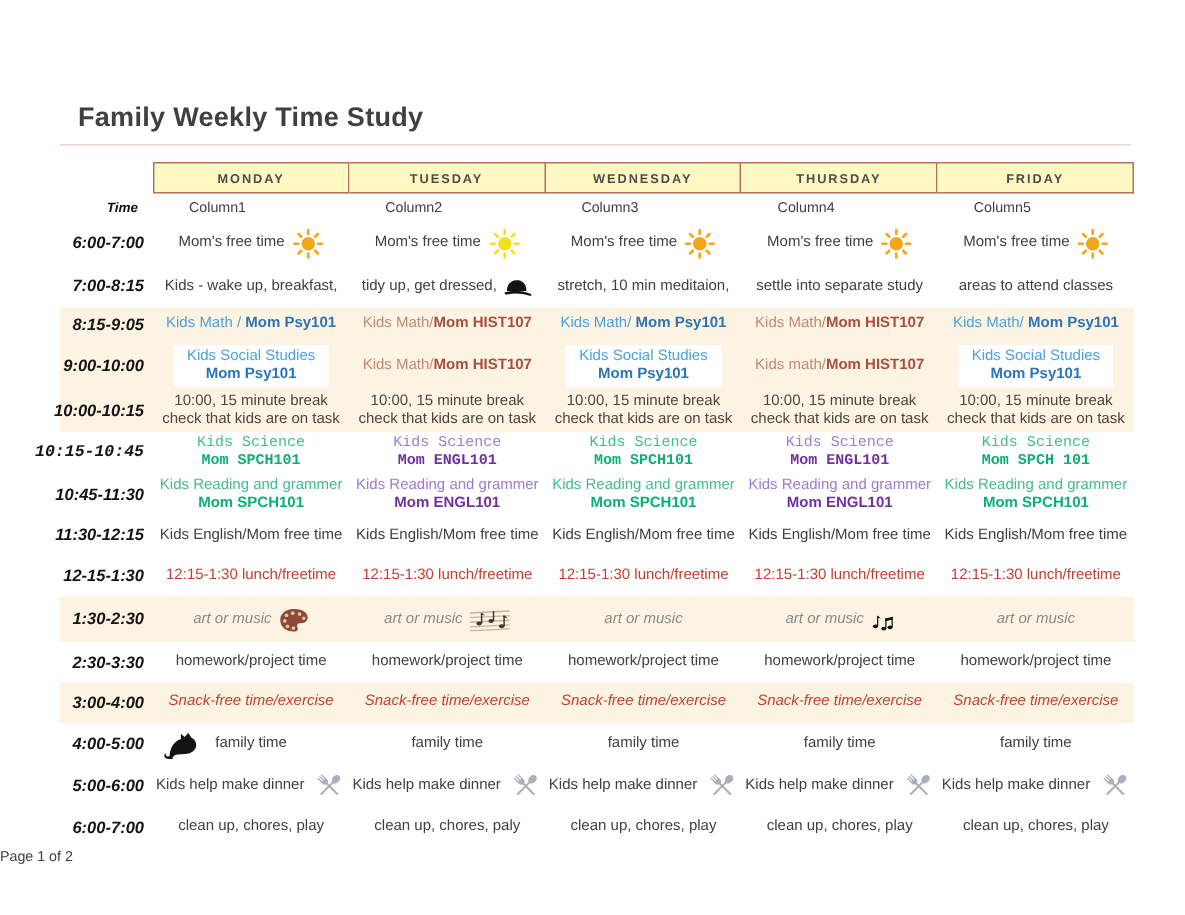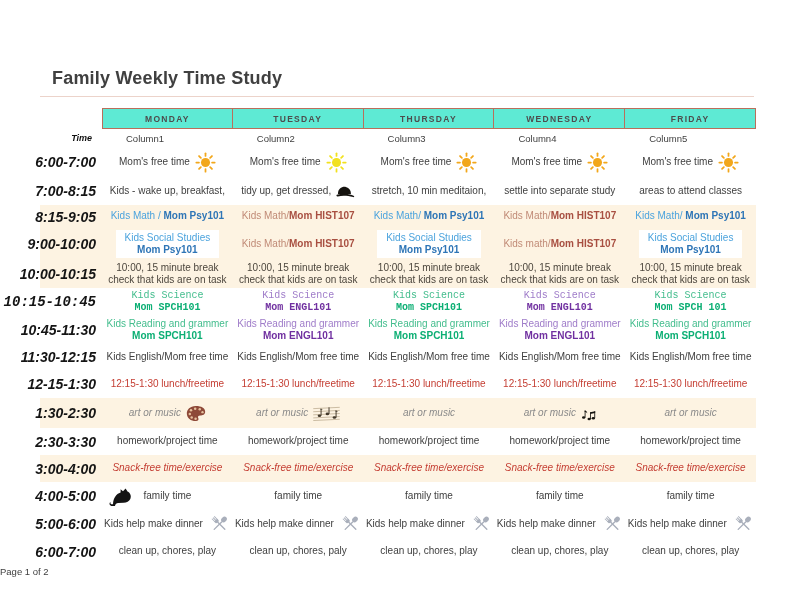--- a/index.html
+++ b/index.html
@@ -2,29 +2,29 @@
 <html><head>
 <meta charset="utf-8">
 <style>
   html,body{margin:0;padding:0;background:#fff;}
   .page{position:relative;width:790px;height:610px;background:#ffffff;overflow:hidden;
         font-family:"Liberation Sans",sans-serif;}
   .title{position:absolute;left:52px;top:56px;font-size:18px;font-weight:700;color:#404040;letter-spacing:.2px;margin-top:12px;}
   .rule{position:absolute;left:40px;top:96px;width:714px;height:1px;background:#ecd3ca;}
   .tablewrap{position:absolute;left:40px;top:108px;width:716px;}
   .gridrow{display:grid;grid-template-columns:62px repeat(5,1fr);}
-  .day{background:#5eead4;border:1px solid #b96f5b;height:19px;display:flex;align-items:center;justify-content:center;
+  .day{background:#fef9c3;border:1px solid #b96f5b;height:19px;display:flex;align-items:center;justify-content:center;
        font-size:8.5px;font-weight:700;letter-spacing:1.3px;color:#4d4d4d;}
   .day + .day{border-left:none;}
   .colhead{height:18px;align-items:center;}
   .time-head{font-size:9px;font-weight:700;font-style:italic;color:#111;text-align:right;padding-right:10px;}
   .colname{font-size:9.5px;color:#404040;padding-left:24px;}
   .row{align-items:stretch;}
   .row.cream{background:#fdf3e2;}
-  .tcell{font-size:14px;font-weight:700;font-style:italic;color:#141414;display:flex;align-items:center;
+  .tcell{font-size:11px;font-weight:700;font-style:italic;color:#141414;display:flex;align-items:center;
          justify-content:flex-end;padding-right:6px;white-space:nowrap;}
   .cell{display:flex;align-items:center;justify-content:center;overflow:visible;}
   .inner{display:flex;align-items:center;justify-content:center;gap:5px;padding:1px 2px;}
   .inner.has-left{position:relative;width:100%;}
   .white-box{background:#ffffff;padding:2px 9px;}
   .lines{text-align:center;}
   .line{font-size:10px;line-height:1.22;white-space:nowrap;}
   .icon{display:inline-flex;align-items:center;line-height:0;}
   .icon-left{position:absolute;left:6px;top:50%;transform:translateY(-50%);}
   .c-txt{color:#404040;}
@@ -47,22 +47,22 @@
 
 <div class="page">
   <div class="title">Family Weekly Time Study</div>
   <div class="rule"></div>
 
   <div class="tablewrap">
     <div class="gridrow" id="day-headers">
       <div></div>
     <div class="day">MONDAY</div>
         <div class="day">TUESDAY</div>
+        <div class="day">WEDNESDAY</div>
         <div class="day">THURSDAY</div>
-        <div class="day">WEDNESDAY</div>
         <div class="day">FRIDAY</div>
       </div>
     <div class="gridrow colhead" id="column-headers">
       <div class="time-head">Time</div>
     <div class="colname">Column1</div>
         <div class="colname">Column2</div>
         <div class="colname">Column3</div>
         <div class="colname">Column4</div>
         <div class="colname">Column5</div>
       </div>

